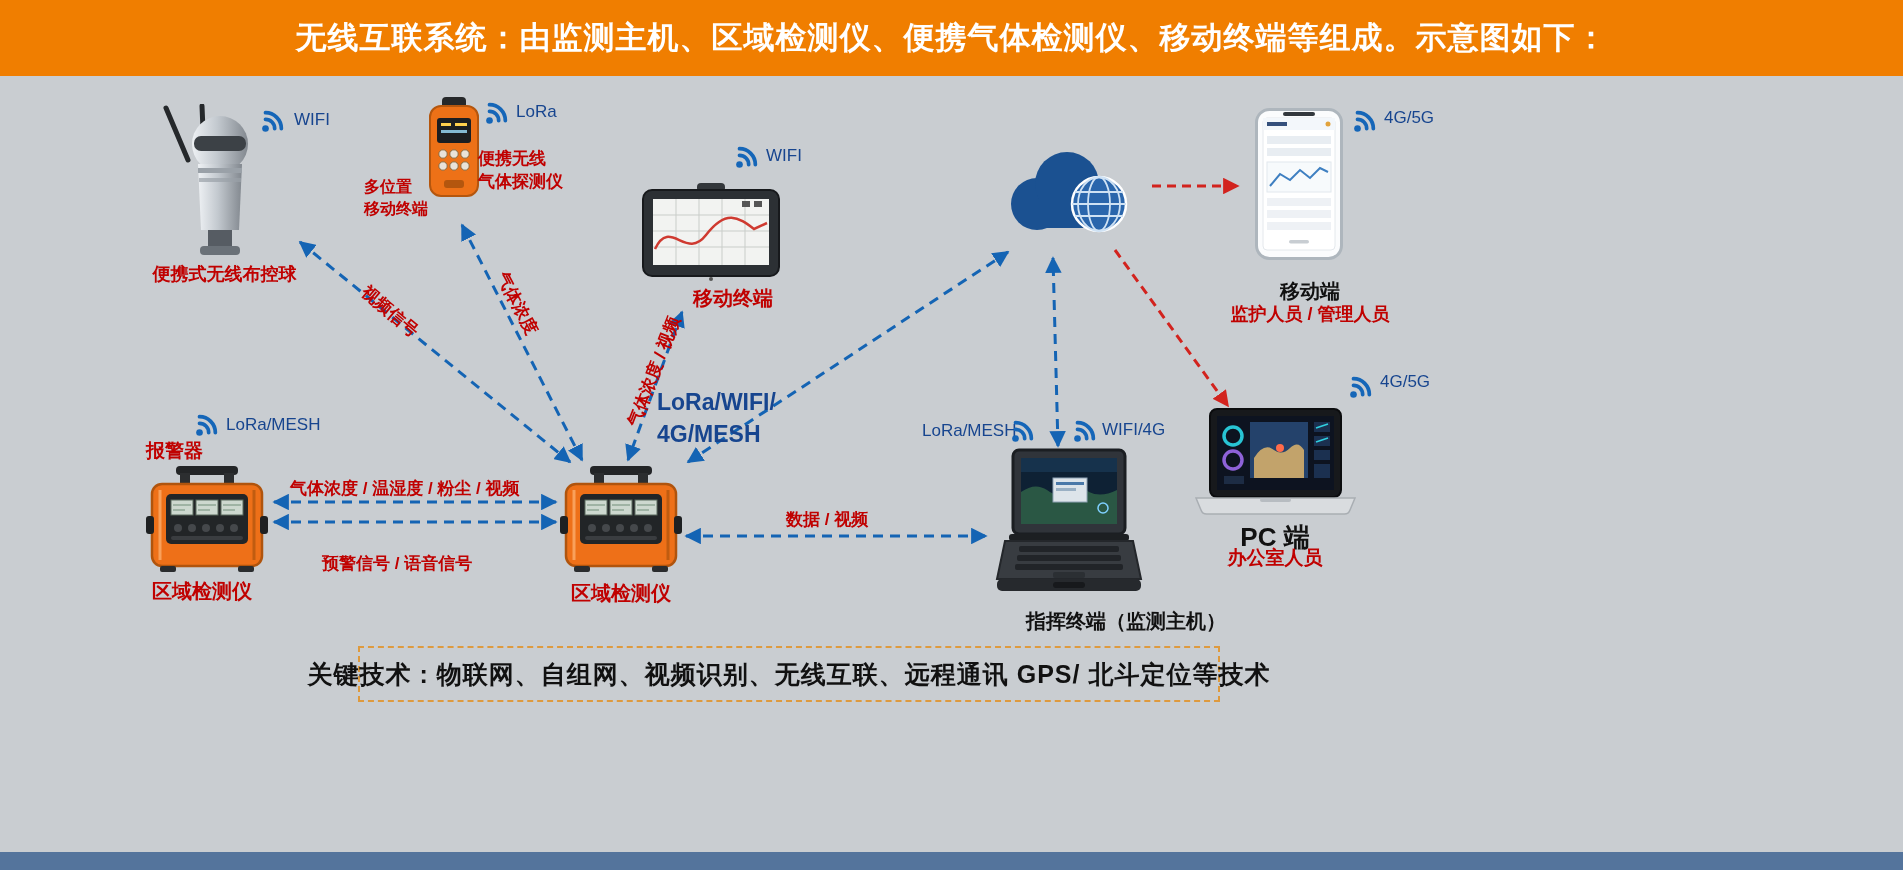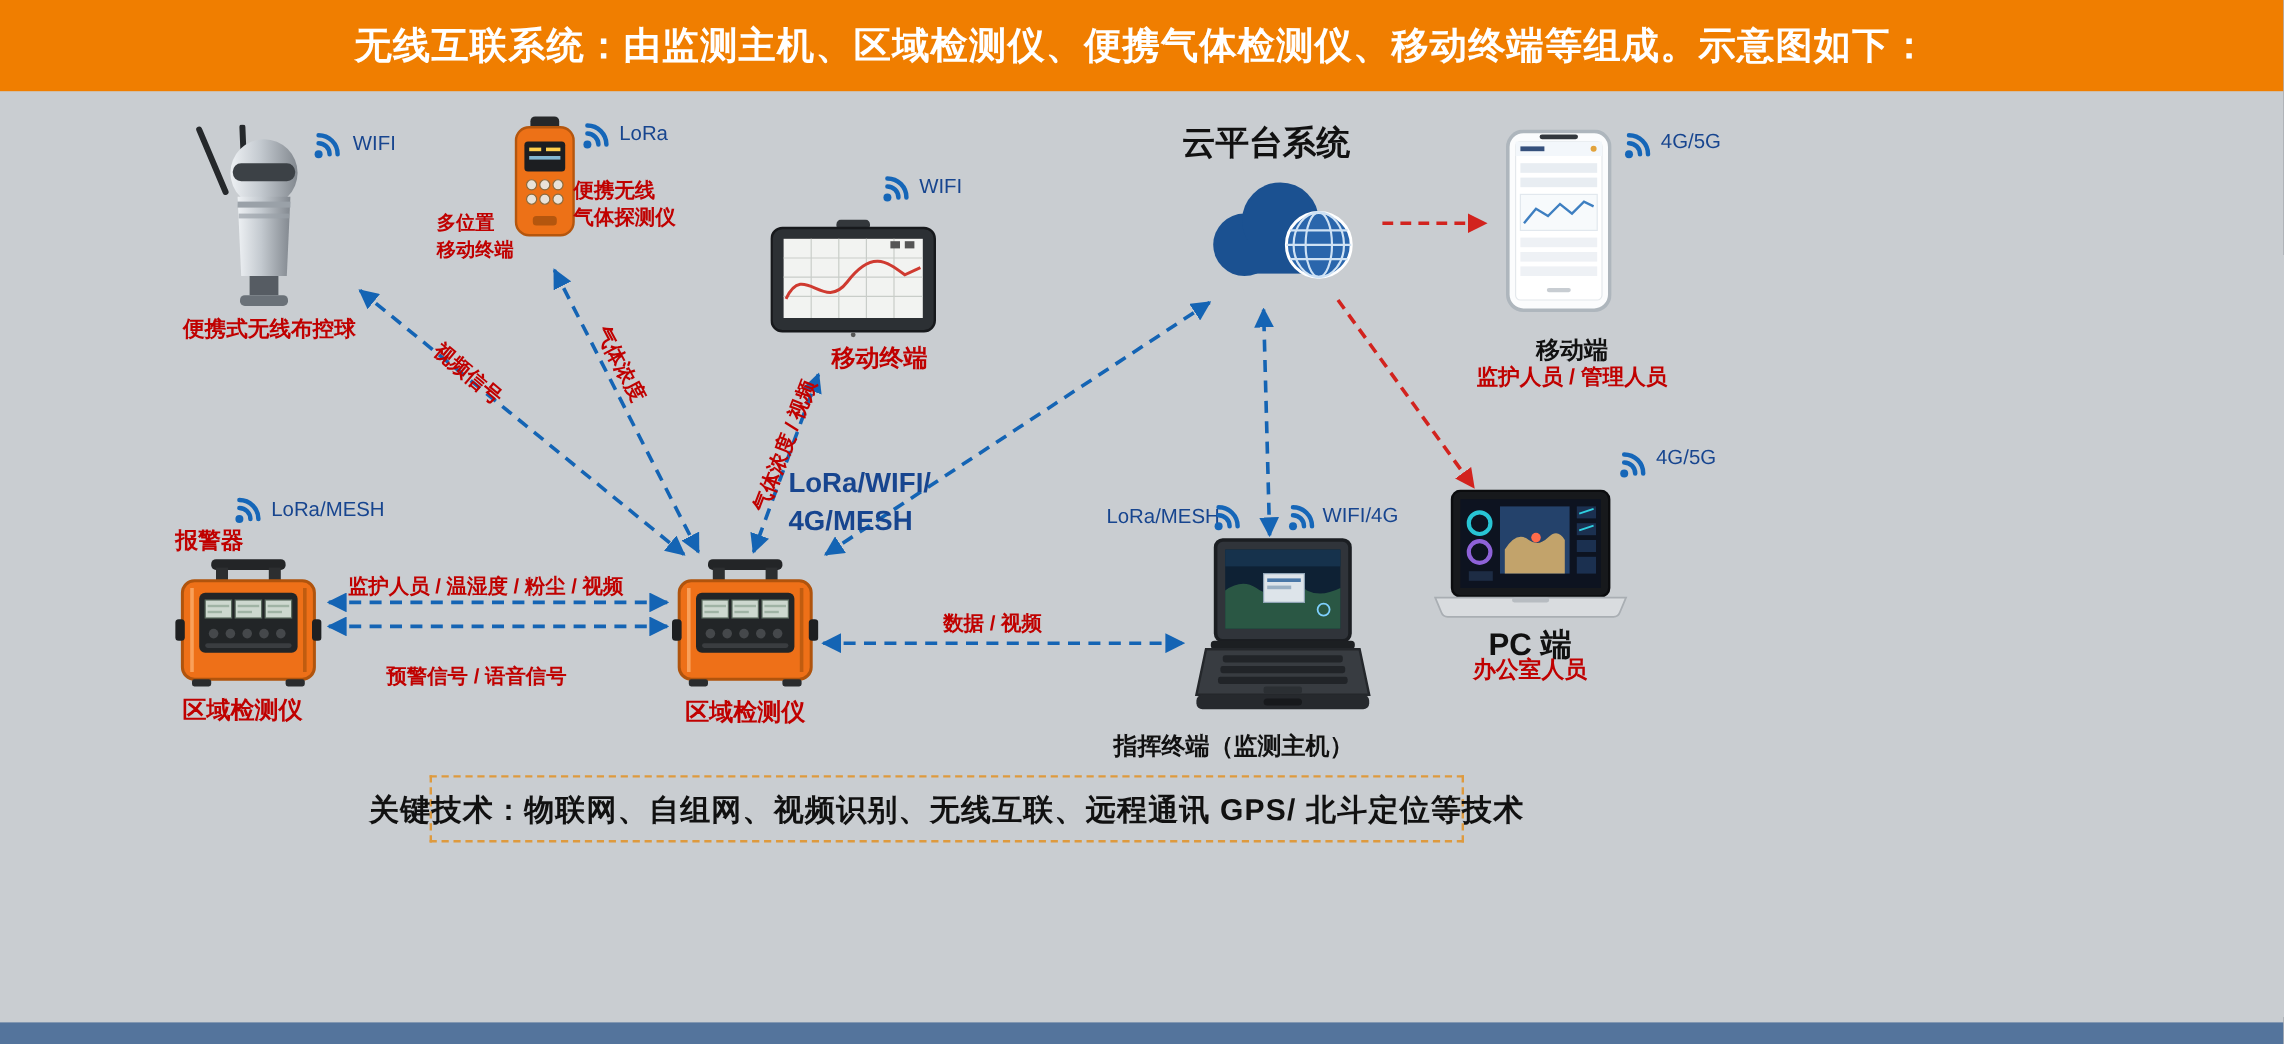--- a/index.html
+++ b/index.html
@@ -35,21 +35,21 @@
   #camera-label{left:132px;top:262px;width:185px;font-size:18px}
   #gas-label{left:478px;top:148px;font-size:17px;line-height:1.35}
   #gas-note{left:364px;top:176px;font-size:16px;line-height:1.35}
   #tablet-label{left:668px;top:285px;width:130px;font-size:20px}
   #cloud-title{left:955px;top:100px;width:200px;font-size:28px}
   #phone-label{left:1270px;top:278px;width:80px;font-size:20px}
   #phone-sub{left:1215px;top:302px;width:190px;font-size:18px}
   #alarm-tag{left:146px;top:438px;font-size:19px}
   #alarm-label{left:122px;top:578px;width:160px;font-size:20px}
   #detector-label{left:541px;top:580px;width:160px;font-size:20px}
-  #command-label{left:918px;top:608px;width:220px;font-size:20px}
+  #command-label{left:1016px;top:608px;width:220px;font-size:20px}
   #pc-label{left:1215px;top:520px;width:120px;font-size:26px}
   #pc-sub{left:1205px;top:545px;width:140px;font-size:19px}
 
   
   .wifi{position:absolute;width:30px;height:30px}
   #camera-wifi{left:258px;top:106px}      #camera-sig{left:294px;top:110px}
   #gas-lora{left:482px;top:98px}          #gas-sig{left:516px;top:102px}
   #tablet-wifi{left:732px;top:142px}      #tablet-sig{left:766px;top:146px}
   #phone-ico{left:1350px;top:106px}       #phone-sig{left:1384px;top:108px}
   #alarm-ico{left:192px;top:410px}        #alarm-sig{left:226px;top:415px}
@@ -382,21 +382,20 @@
     <span style="display:block">便携无线</span>
     <span style="display:block">气体探测仪</span>
   </div>
   <div id="gas-note" class="lbl-red">
     <span style="display:block">多位置</span>
     <span style="display:block">移动终端</span>
   </div>
 
   <div id="tablet-label" class="lbl-red ctr">移动终端</div>
 
-  <div id="cloud-title" class="lbl-dark ctr">云平台系统</div>
 
   <div id="phone-label" class="lbl-dark ctr">移动端</div>
   <div id="phone-sub" class="lbl-red ctr">监护人员 / 管理人员</div>
 
   <div id="alarm-tag" class="lbl-red">报警器</div>
   <div id="alarm-label" class="lbl-red ctr">区域检测仪</div>
 
   <div id="detector-label" class="lbl-red ctr">区域检测仪</div>
 
   <div id="command-label" class="lbl-dark ctr">指挥终端（监测主机）</div>
@@ -404,21 +403,21 @@
   <div id="pc-label" class="lbl-dark ctr">PC 端</div>
   <div id="pc-sub" class="lbl-red ctr">办公室人员</div>
 
   <div id="lbl-video" class="linklbl ctr">视频信号</div>
   <div id="lbl-gas" class="linklbl ctr">气体浓度</div>
   <div id="lbl-gasvideo" class="linklbl ctr">气体浓度 / 视频</div>
   <div id="lbl-mesh">
     <span style="display:block">LoRa/WIFI/</span>
     <span style="display:block">4G/MESH</span>
   </div>
-  <div id="lbl-sensors" class="linklbl">监护人员 / 温湿度 / 粉尘 / 视频</div>
+  <div id="lbl-sensors" class="linklbl">气体浓度 / 温湿度 / 粉尘 / 视频</div>
   <div id="lbl-warning" class="linklbl">预警信号 / 语音信号</div>
   <div id="lbl-datavideo" class="linklbl">数据 / 视频</div>
 
   <div id="footer">
     <div class="t">关键技术 : 物联网、自组网、视频识别、无线互联、远程通讯 GPS/ 北斗定位等技术</div>
   </div>
 
   <div id="bottom-strip"></div>
 </div>
 

